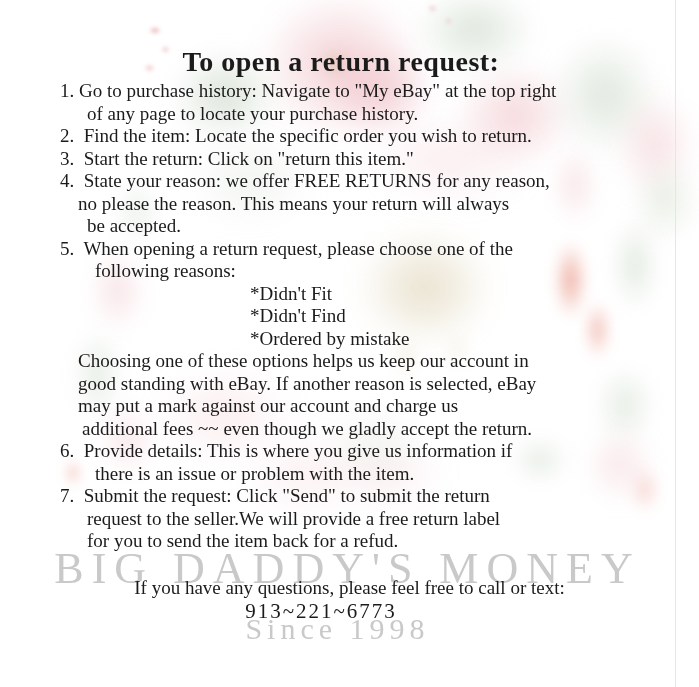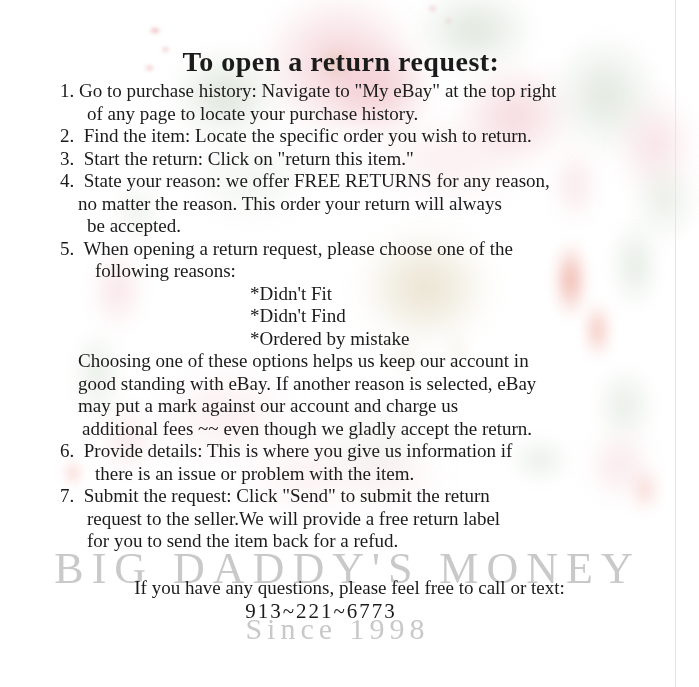--- a/index.html
+++ b/index.html
@@ -109,21 +109,21 @@
   <div class="wm wm2">Since 1998</div>
 
   <h1 class="title">To open a return request:</h1>
 
   <div class="lines" id="lines">
       <div class="line ind-item">1. Go to purchase history: Navigate to "My eBay" at the top right</div>
       <div class="line ind-b">of any page to locate your purchase history.</div>
       <div class="line ind-item">2.  Find the item: Locate the specific order you wish to return.</div>
       <div class="line ind-item">3.  Start the return: Click on "return this item."</div>
       <div class="line ind-item">4.  State your reason: we offer FREE RETURNS for any reason,</div>
-      <div class="line ind-a">no matter the reason. This order your return will always</div>
+      <div class="line ind-a">no please the reason. This means your return will always</div>
       <div class="line ind-b">be accepted.</div>
       <div class="line ind-item">5.  When opening a return request, please choose one of the</div>
       <div class="line ind-b2">following reasons:</div>
       <div class="line ind-star">*Didn't Fit</div>
       <div class="line ind-star">*Didn't Find</div>
       <div class="line ind-star">*Ordered by mistake</div>
       <div class="line ind-a">Choosing one of these options helps us keep our account in</div>
       <div class="line ind-a">good standing with eBay. If another reason is selected, eBay</div>
       <div class="line ind-a">may put a mark against our account and charge us</div>
       <div class="line ind-a2">additional fees ~~ even though we gladly accept the return.</div>

